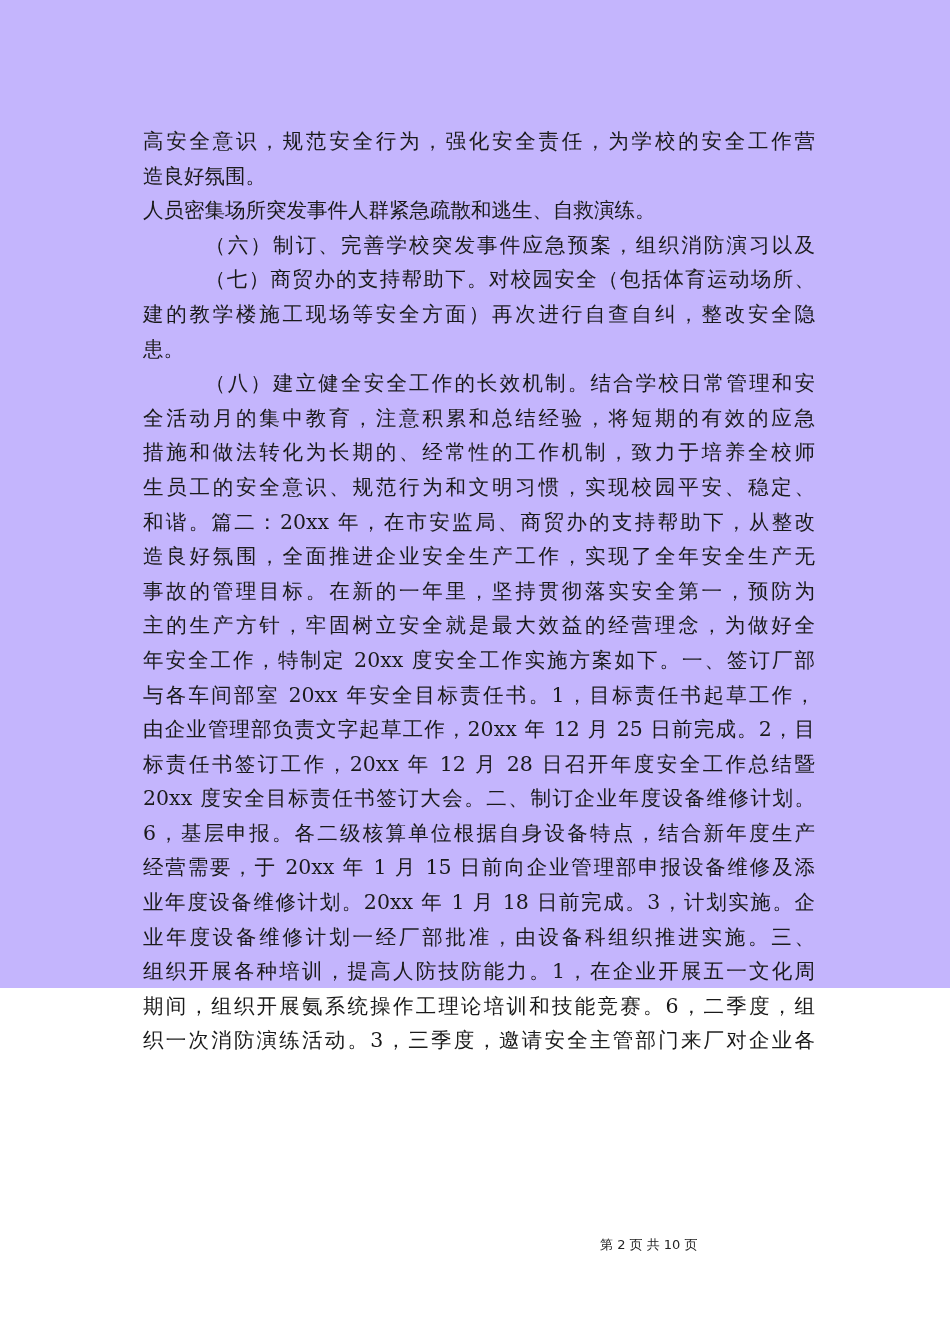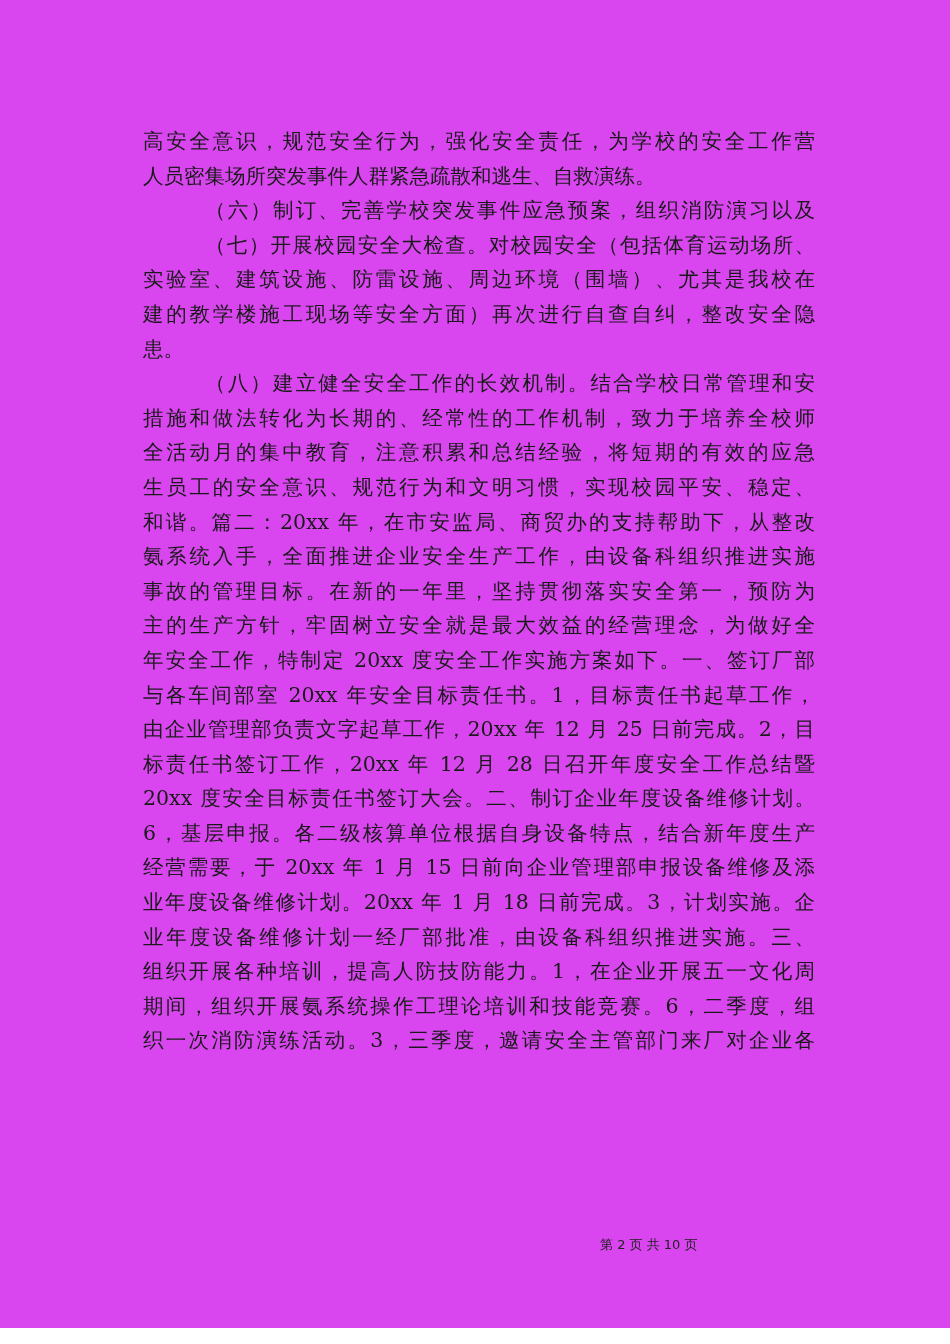--- a/index.html
+++ b/index.html
@@ -12,22 +12,22 @@
       height: 1344px;
       position: relative;
       overflow: hidden;
       font-family: "DejaVu Serif", "Liberation Serif", serif;
       color: #1a1a1a;
     }
     .page {
       position: absolute;
       left: 0; top: 0;
       width: 950px;
-      height: 1328px;
-      background: #d946ef;
+      height: 988px;
+      background: #c4b5fd;
     }
     .body-text {
       position: absolute;
       left: 143px;
       top: 124px;
       width: 672px;
     }
     .line {
       display: block;
       height: 34.6px;
@@ -56,41 +56,41 @@
     }
   </style>
 </head>
 <body>
 
 <div class="page">
   <div class="body-text">
 
     <div>
       <span class="line">高安全意识，规范安全行为，强化安全责任，为学校的安全工作营</span>
+      <span class="line last">造良好氛围。</span>
     </div>
 
     <div>
       <span class="line last">人员密集场所突发事件人群紧急疏散和逃生、自救演练。</span>
       <span class="line indent">（六）制订、完善学校突发事件应急预案，组织消防演习以及</span>
     </div>
 
     <div>
-      <span class="line indent">（七）开展校园安全大检查。对校园安全（包括体育运动场所、</span>
-      <span class="line">实验室、建筑设施、防雷设施、周边环境（围墙）、尤其是我校在</span>
+      <span class="line indent">（七）商贸办的支持帮助下。对校园安全（包括体育运动场所、</span>
       <span class="line">建的教学楼施工现场等安全方面）再次进行自查自纠，整改安全隐</span>
       <span class="line last">患。</span>
     </div>
 
     <div>
       <span class="line indent">（八）建立健全安全工作的长效机制。结合学校日常管理和安</span>
+      <span class="line">全活动月的集中教育，注意积累和总结经验，将短期的有效的应急</span>
       <span class="line">措施和做法转化为长期的、经常性的工作机制，致力于培养全校师</span>
-      <span class="line">全活动月的集中教育，注意积累和总结经验，将短期的有效的应急</span>
       <span class="line">生员工的安全意识、规范行为和文明习惯，实现校园平安、稳定、</span>
       <span class="line">和谐。篇二：20xx 年，在市安监局、商贸办的支持帮助下，从整改</span>
-      <span class="line">氨系统入手，全面推进企业安全生产工作，由设备科组织推进实施</span>
+      <span class="line">造良好氛围，全面推进企业安全生产工作，实现了全年安全生产无</span>
       <span class="line">事故的管理目标。在新的一年里，坚持贯彻落实安全第一，预防为</span>
       <span class="line">主的生产方针，牢固树立安全就是最大效益的经营理念，为做好全</span>
       <span class="line">年安全工作，特制定 20xx 度安全工作实施方案如下。一、签订厂部</span>
       <span class="line">与各车间部室 20xx 年安全目标责任书。1，目标责任书起草工作，</span>
       <span class="line">由企业管理部负责文字起草工作，20xx 年 12 月 25 日前完成。2，目</span>
       <span class="line">标责任书签订工作，20xx 年 12 月 28 日召开年度安全工作总结暨</span>
       <span class="line">20xx 度安全目标责任书签订大会。二、制订企业年度设备维修计划。</span>
       <span class="line">6，基层申报。各二级核算单位根据自身设备特点，结合新年度生产</span>
       <span class="line">经营需要，于 20xx 年 1 月 15 日前向企业管理部申报设备维修及添</span>
       <span class="line">业年度设备维修计划。20xx 年 1 月 18 日前完成。3，计划实施。企</span>

